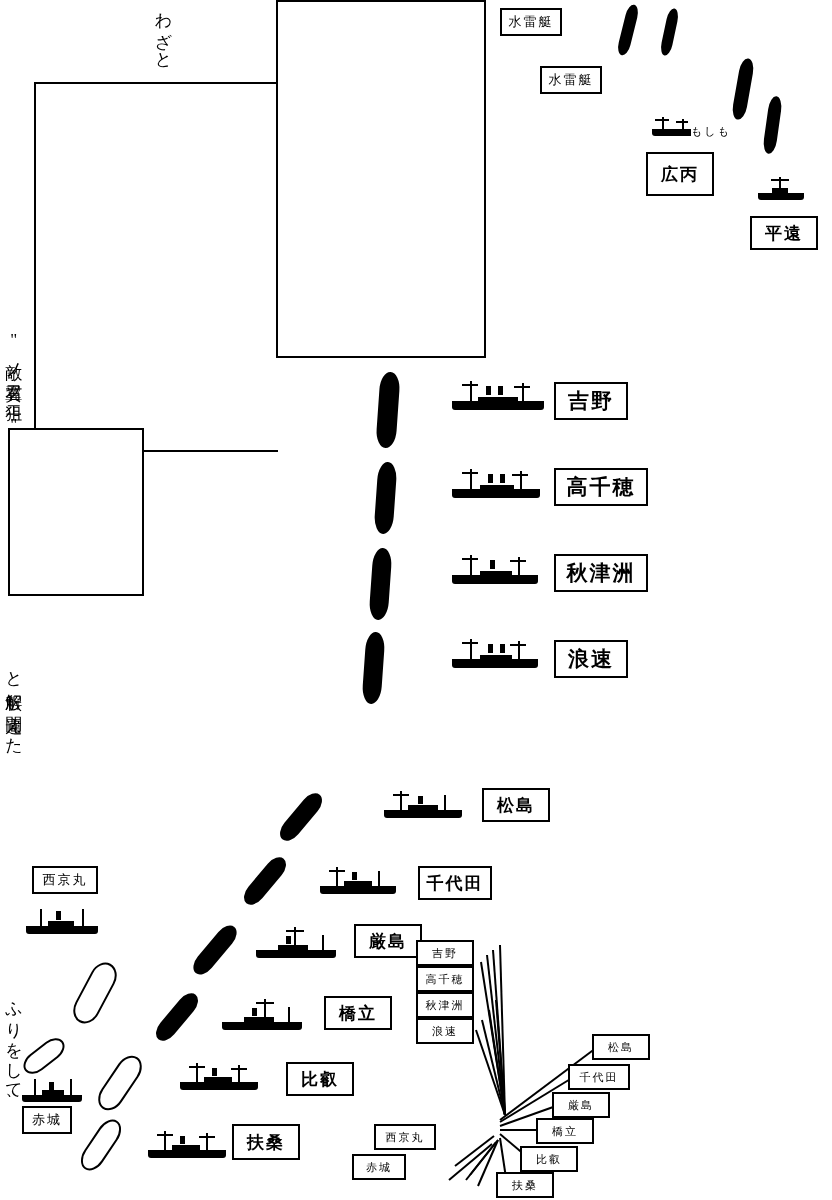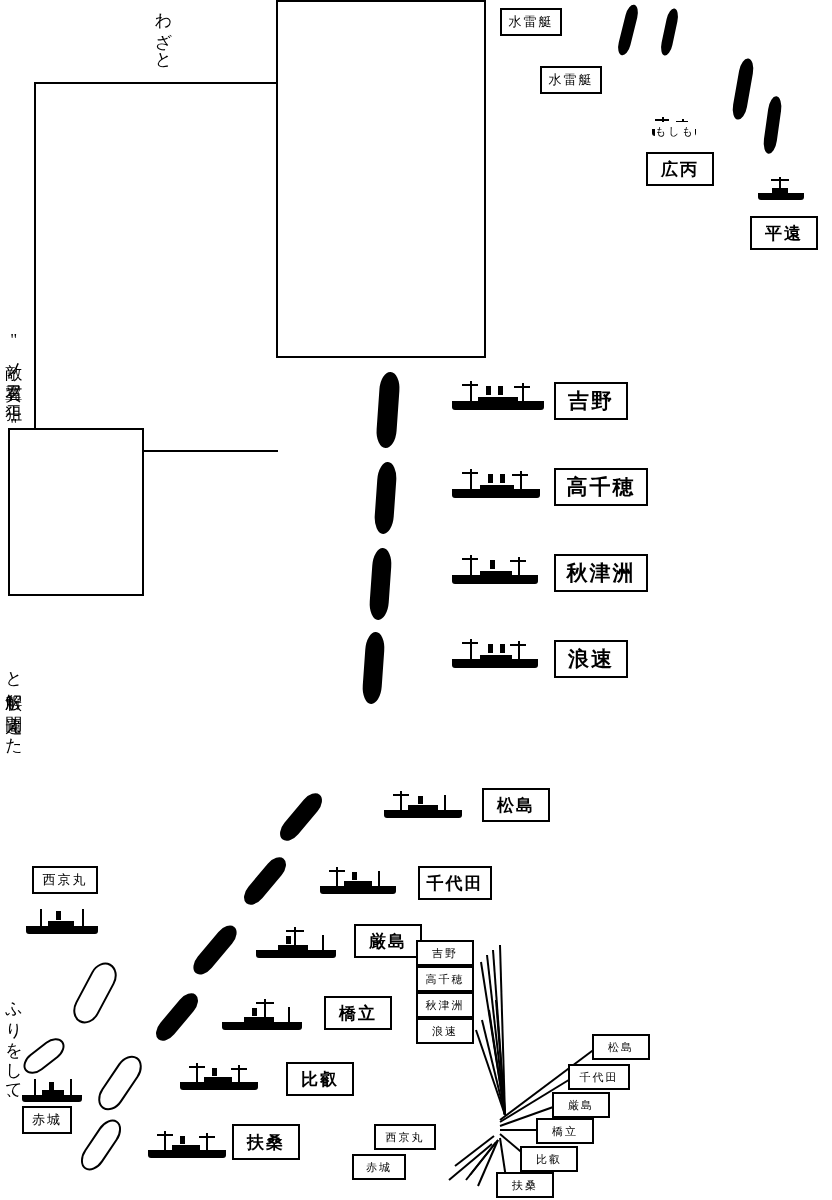--- a/index.html
+++ b/index.html
@@ -239,23 +239,23 @@
 
   <div class="vtext" style="left:300px;top:14px;width:176px;height:330px;">わざと</div>
   <div class="vtext" style="left:360px;top:14px;height:330px;">"敵ノ右翼ヲ狙エ"</div>
   <div class="vtext" style="left:394px;top:14px;height:330px;">と解釈し間違えた</div>
   <div class="vtext" style="left:428px;top:14px;height:330px;">ふりをして、</div>
 
   <div class="balloon" style="left:8px;top:428px;width:136px;height:168px;"></div>
 
   <div class="plate sm" style="left:500px;top:8px;width:62px;height:28px;">水雷艇</div>
   <div class="plate sm" style="left:540px;top:66px;width:62px;height:28px;">水雷艇</div>
-  <div class="plate md" style="left:646px;top:152px;width:68px;height:34px;">広丙</div>
+  <div class="plate md" style="left:646px;top:152px;width:68px;height:44px;">広丙</div>
   <div class="plate md" style="left:750px;top:216px;width:68px;height:34px;">平遠</div>
-  <div class="plate xs" style="left:655px;top:122px;width:40px;height:18px;border:none;">もしも</div>
+  <div class="plate xs" style="left:691px;top:122px;width:40px;height:18px;border:none;">もしも</div>
 
   <div class="plate lg" style="left:554px;top:382px;width:74px;height:38px;">吉野</div>
   <div class="plate lg" style="left:554px;top:468px;width:94px;height:38px;">高千穂</div>
   <div class="plate lg" style="left:554px;top:554px;width:94px;height:38px;">秋津洲</div>
   <div class="plate lg" style="left:554px;top:640px;width:74px;height:38px;">浪速</div>
 
   <div class="plate md" style="left:482px;top:788px;width:68px;height:34px;">松島</div>
   <div class="plate md" style="left:418px;top:866px;width:74px;height:34px;">千代田</div>
   <div class="plate md" style="left:354px;top:924px;width:68px;height:34px;">厳島</div>
   <div class="plate md" style="left:324px;top:996px;width:68px;height:34px;">橋立</div>

